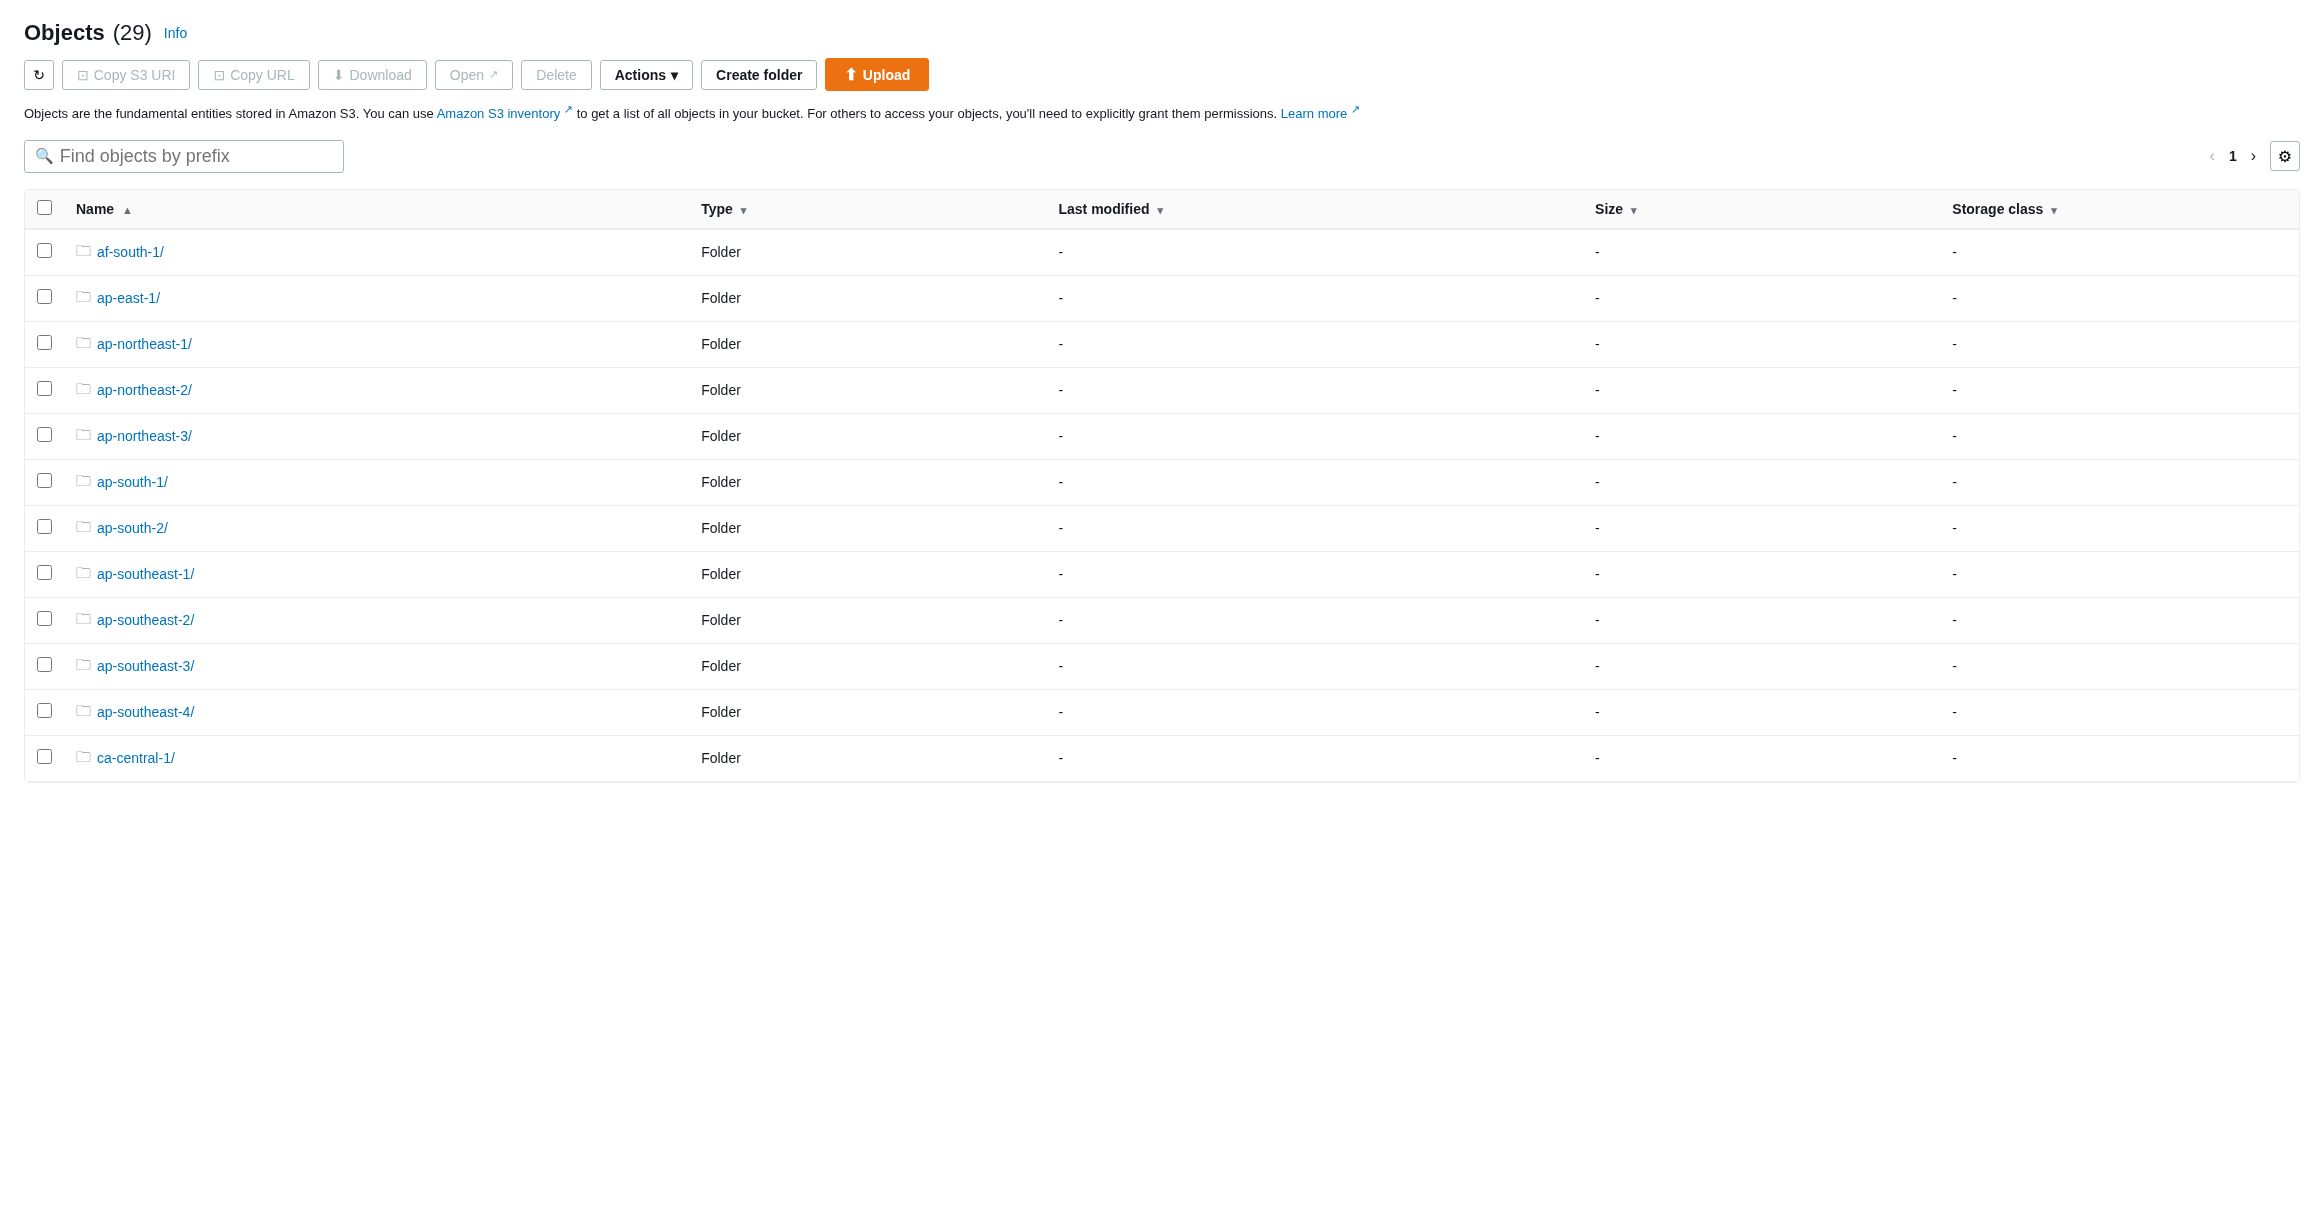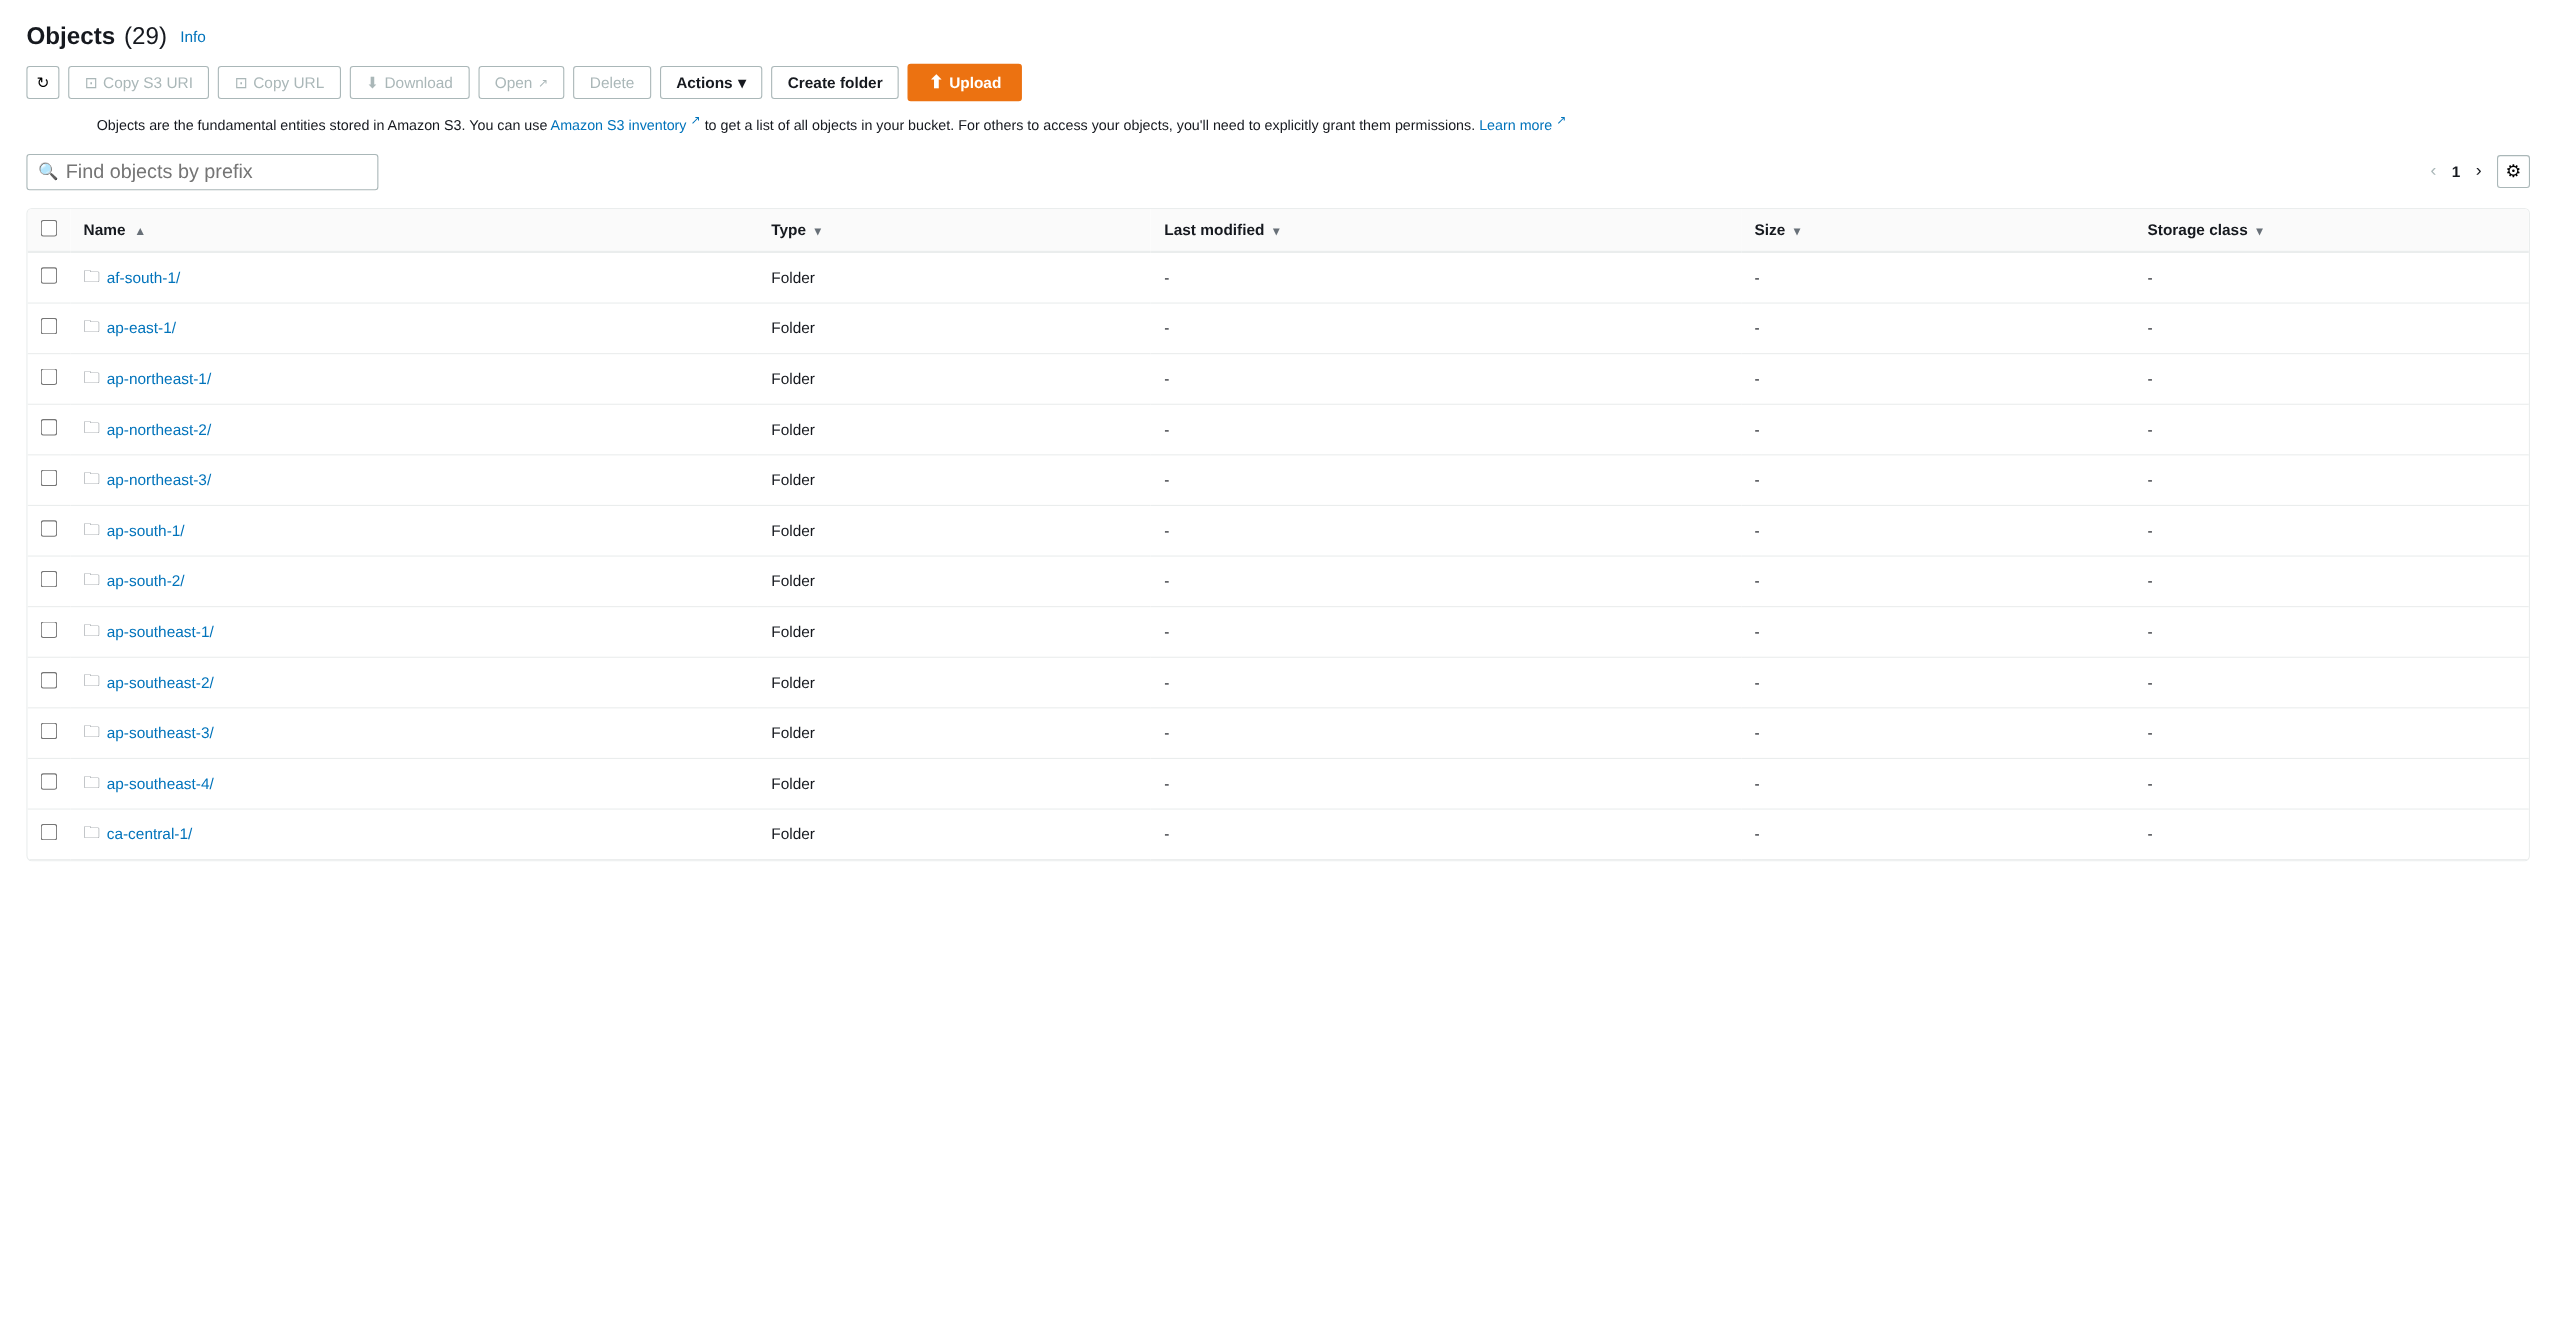--- a/index.html
+++ b/index.html
@@ -84,21 +84,20 @@
     .btn-disabled {
       color: #aab7b8;
       cursor: default;
     }
     .description {
       font-size: 13px;
       color: #16191f;
       margin-bottom: 16px;
       line-height: 1.5;
       max-width: 1400px;
-      text-align: right;
     }
     .description a {
       color: #0073bb;
       text-decoration: none;
     }
     .search-pagination-row {
       display: flex;
       align-items: center;
       justify-content: space-between;
       margin-bottom: 16px;

